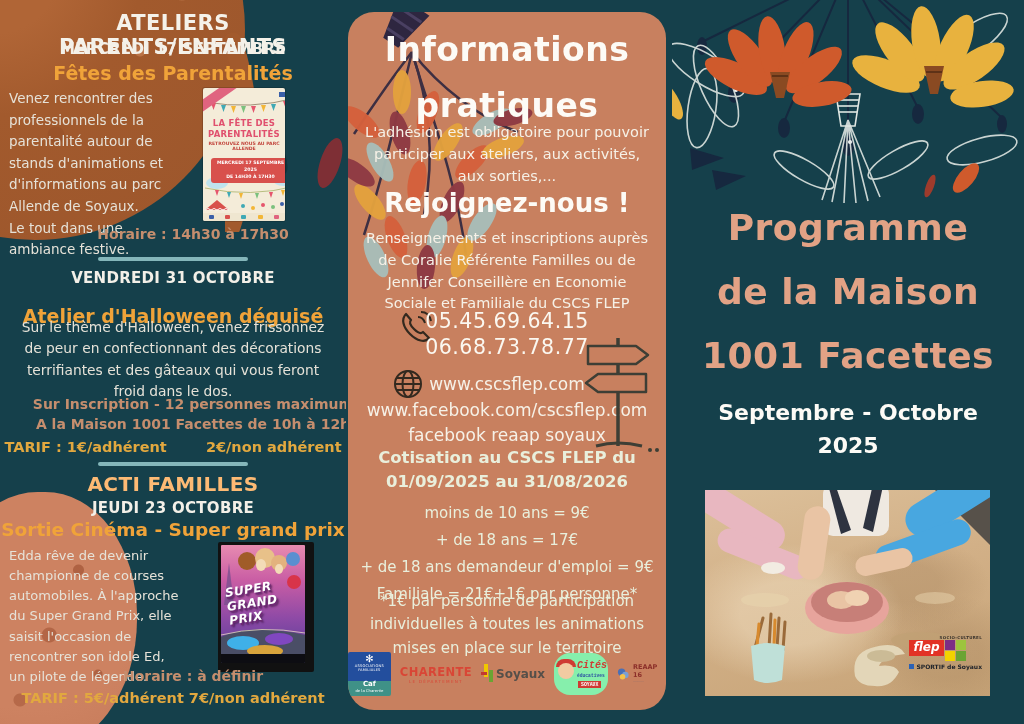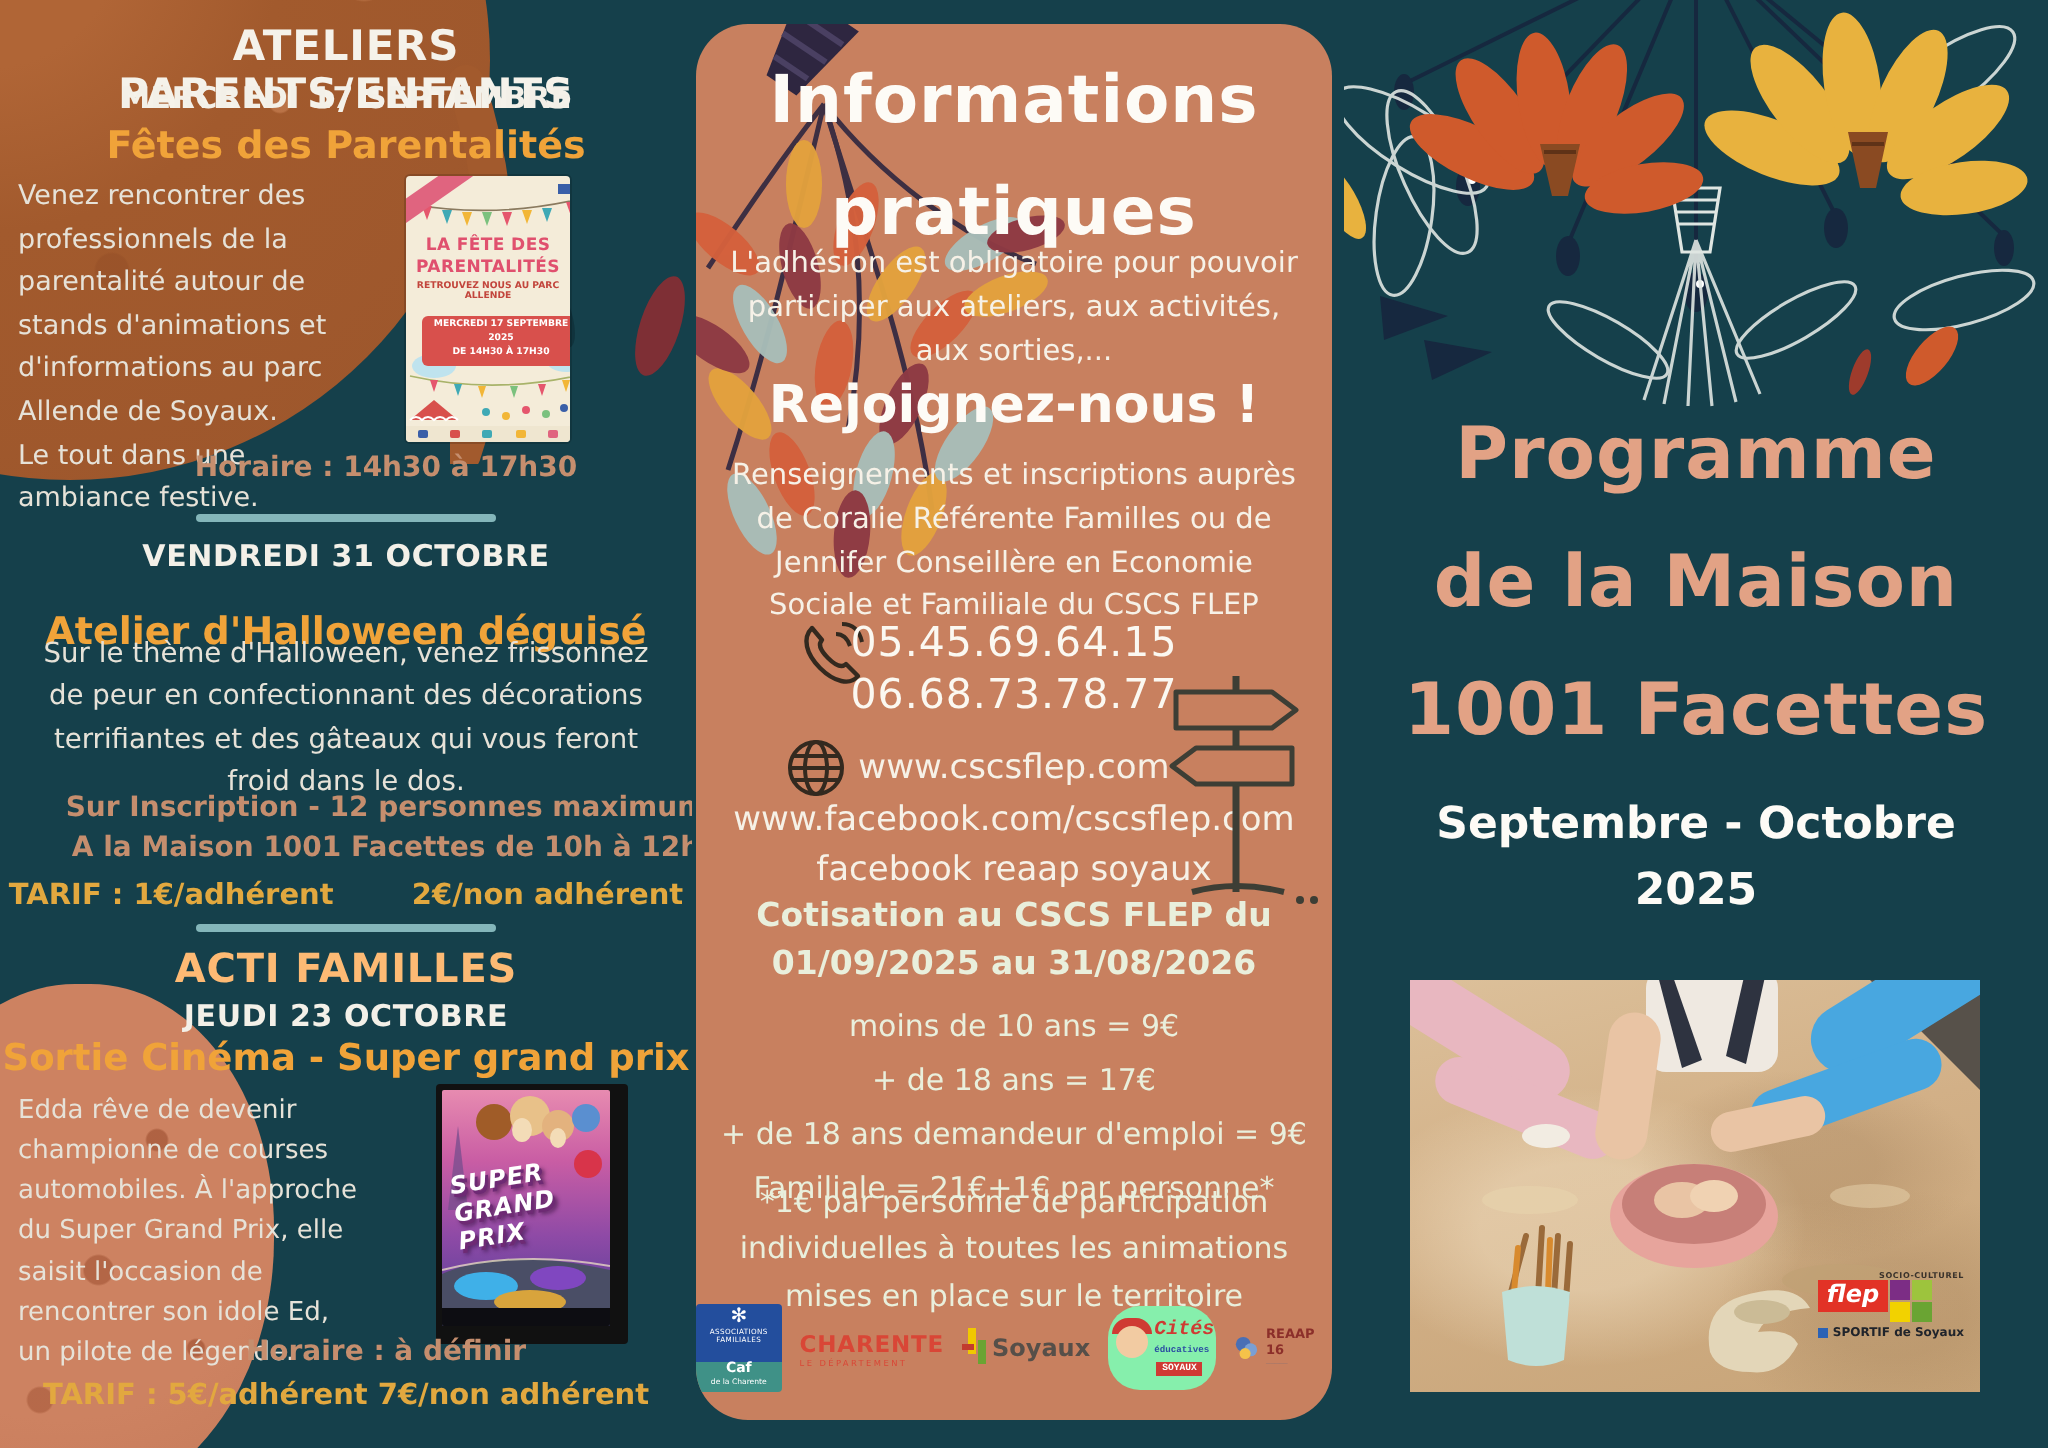--- a/index.html
+++ b/index.html
@@ -68,21 +68,21 @@
   .mp-web{font-size:17px;color:#f6f1e7;}
   .mp-pale{color:#e9efdc;}
   .logo-row{position:absolute;left:0;bottom:14px;width:100%;display:flex;align-items:center;
      justify-content:center;gap:9px;}
 
   .caf{width:46px;height:44px;border-radius:2px;overflow:hidden;display:flex;flex-direction:column;}
   .caf-top{flex:1;background:#234e9d;color:#fff;text-align:center;font-size:10px;line-height:1;padding-top:2px;}
   .caf-top small{display:block;font-size:3.6px;letter-spacing:.2px;margin-top:1px;}
   .caf-bot{height:15px;background:#3f9187;color:#fff;text-align:center;font-size:7px;font-weight:bold;line-height:1.1;}
   .caf-bot small{display:block;font-size:3.8px;font-weight:normal;}
-  .charente{color:#d94636;}
+  .charente{text-align:center;color:#d94636;}
   .charente .big{font-size:11.5px;font-weight:bold;letter-spacing:.4px;}
   .charente .sml{font-size:4.2px;letter-spacing:1.2px;}
   .soyaux{display:flex;align-items:center;gap:3px;}
   .soyaux .txt{font-size:12px;font-weight:bold;color:#564f49;}
   .cites{width:58px;height:42px;background:#86efac;border-radius:16px;position:relative;overflow:hidden;font-family:Liberation Mono, monospace;}
   .cites .face{position:absolute;left:4px;top:10px;width:16px;height:16px;border-radius:50%;background:#f2cba2;}
   .cites .beret{position:absolute;left:2px;top:6px;width:20px;height:8px;border-radius:10px 10px 0 0;background:#cf3a33;}
   .cites .c1{position:absolute;left:23px;top:7px;font-size:10px;font-style:italic;font-weight:bold;color:#cf3a33;}
   .cites .c2{position:absolute;left:23px;top:20px;font-size:4.6px;color:#2b4ea2;font-weight:bold;}
   .cites .c3{position:absolute;left:24px;top:28px;background:#cf3a33;color:#fff;font-size:4.8px;font-weight:bold;padding:1px 3px;}

